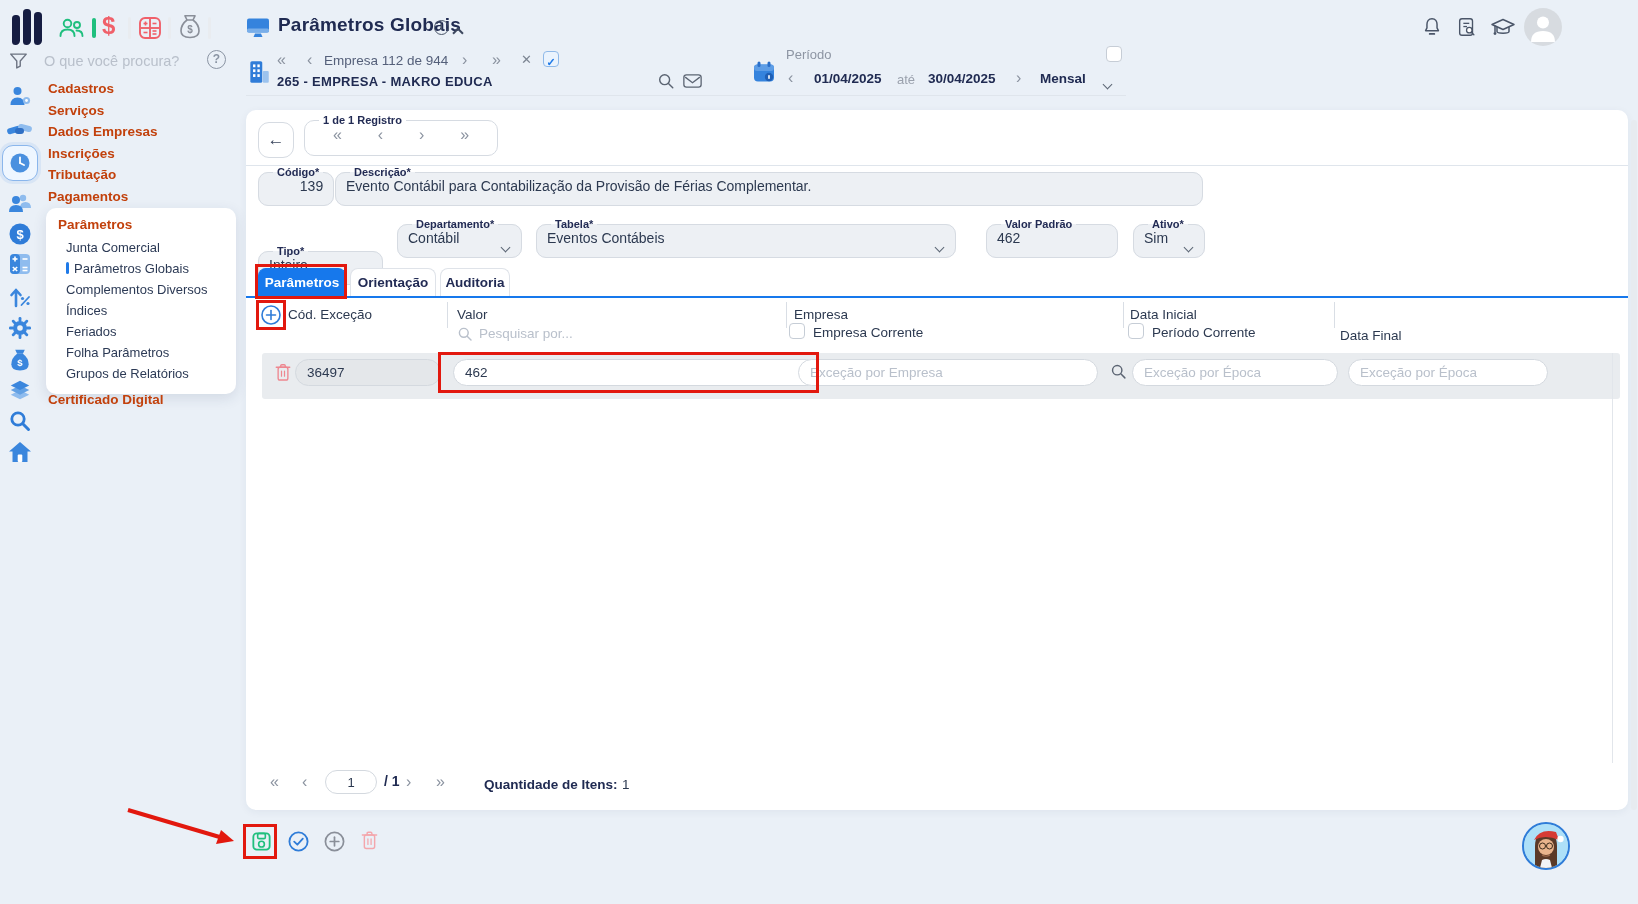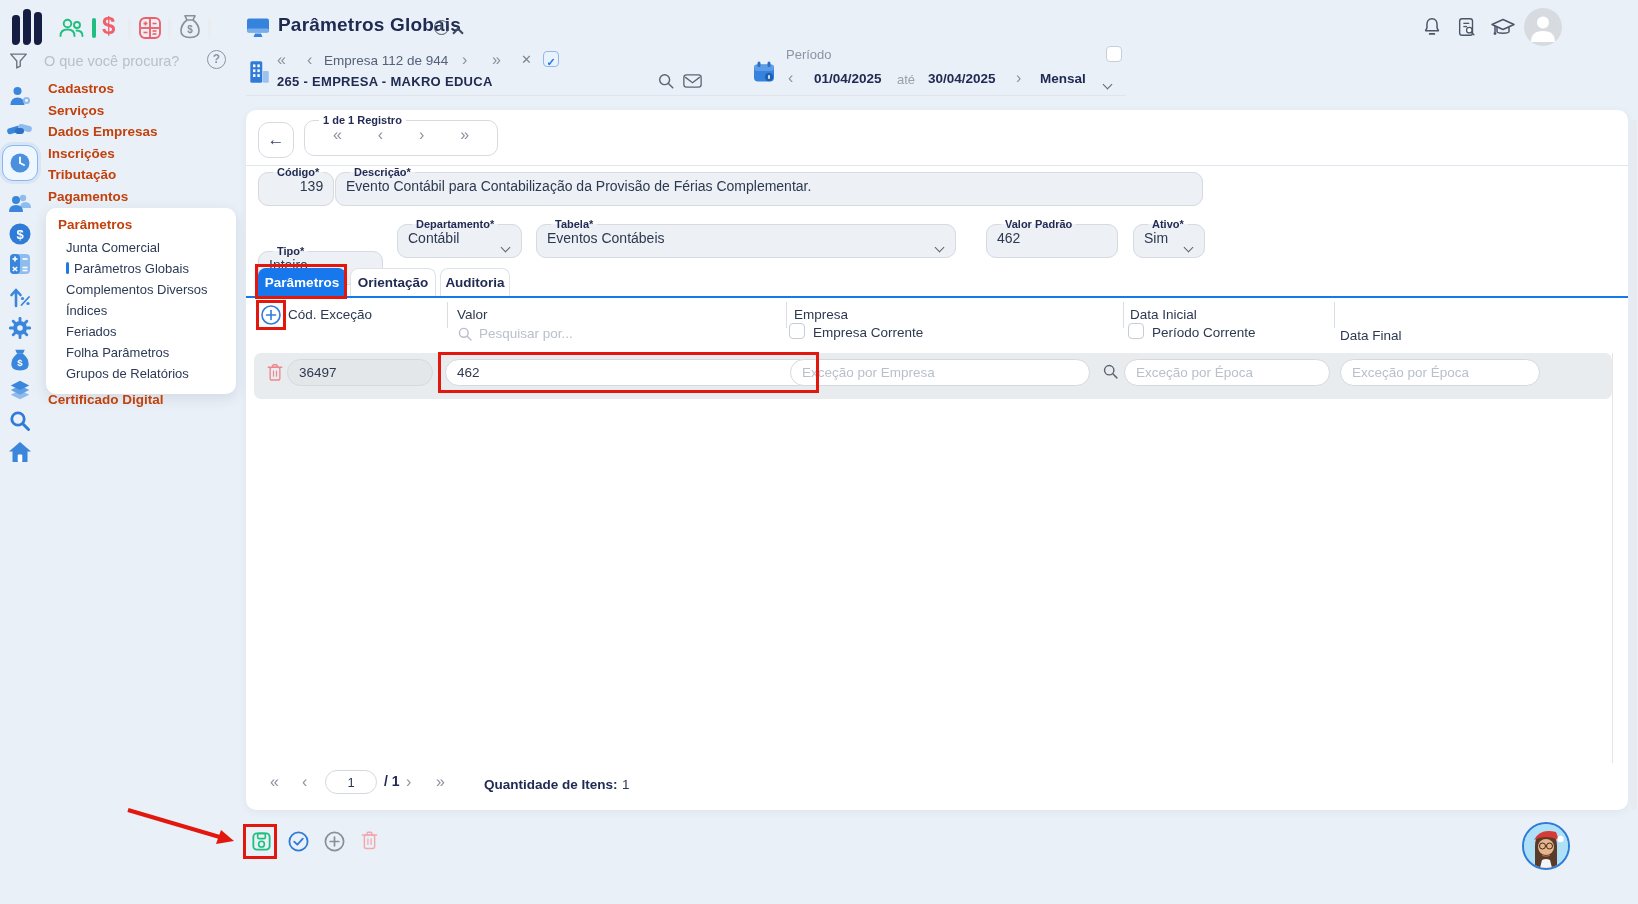--- a/index.html
+++ b/index.html
@@ -424,21 +424,21 @@
       <circle cx="8.5" cy="8.5" r="5.5" fill="none" stroke="#b9c0cb" stroke-width="1.8"></circle>
       <line x1="13" y1="13" x2="17.5" y2="17.5" stroke="#b9c0cb" stroke-width="1.8" stroke-linecap="round"></line>
     </svg>
   </div>
   <input class="abs bare-input" style="left: 233px; top: 212px; width: 180px; height: 22px;" placeholder="Pesquisar por...">
   <div class="abs cb" style="left:543px;top:213px;"></div>
   <div class="abs filter-label" style="left:567px;top:215px;">Empresa Corrente</div>
   <div class="abs cb" style="left:882px;top:213px;"></div>
   <div class="abs filter-label" style="left:906px;top:215px;">Período Corrente</div>
 
-  <div class="abs row-bg" style="left:8px;top:243px;width:1358px;height:46px;border-radius:7px;">
+  <div class="abs row-bg" style="left:16px;top:243px;width:1358px;height:46px;">
     <div class="abs" style="left:12px;top:9px;">
       <svg width="18" height="21" viewBox="0 0 24 26">
         <line x1="3" y1="6" x2="21" y2="6" stroke="#ee8790" stroke-width="1.8" stroke-linecap="round"></line>
         <path d="M9 6 V4 q0 -1.4 1.4 -1.4 h3.2 q1.4 0 1.4 1.4 V6" fill="none" stroke="#ee8790" stroke-width="1.8"></path>
         <rect x="5.5" y="6" width="13" height="17" rx="2.5" fill="none" stroke="#ee8790" stroke-width="1.8"></rect>
         <line x1="10" y1="11" x2="10" y2="18" stroke="#ee8790" stroke-width="1.6" stroke-linecap="round"></line>
         <line x1="14" y1="11" x2="14" y2="18" stroke="#ee8790" stroke-width="1.6" stroke-linecap="round"></line>
       </svg>
     </div>
     <input class="abs cell-input gray" style="left: 33px; top: 6px; width: 146px;" value="36497">

